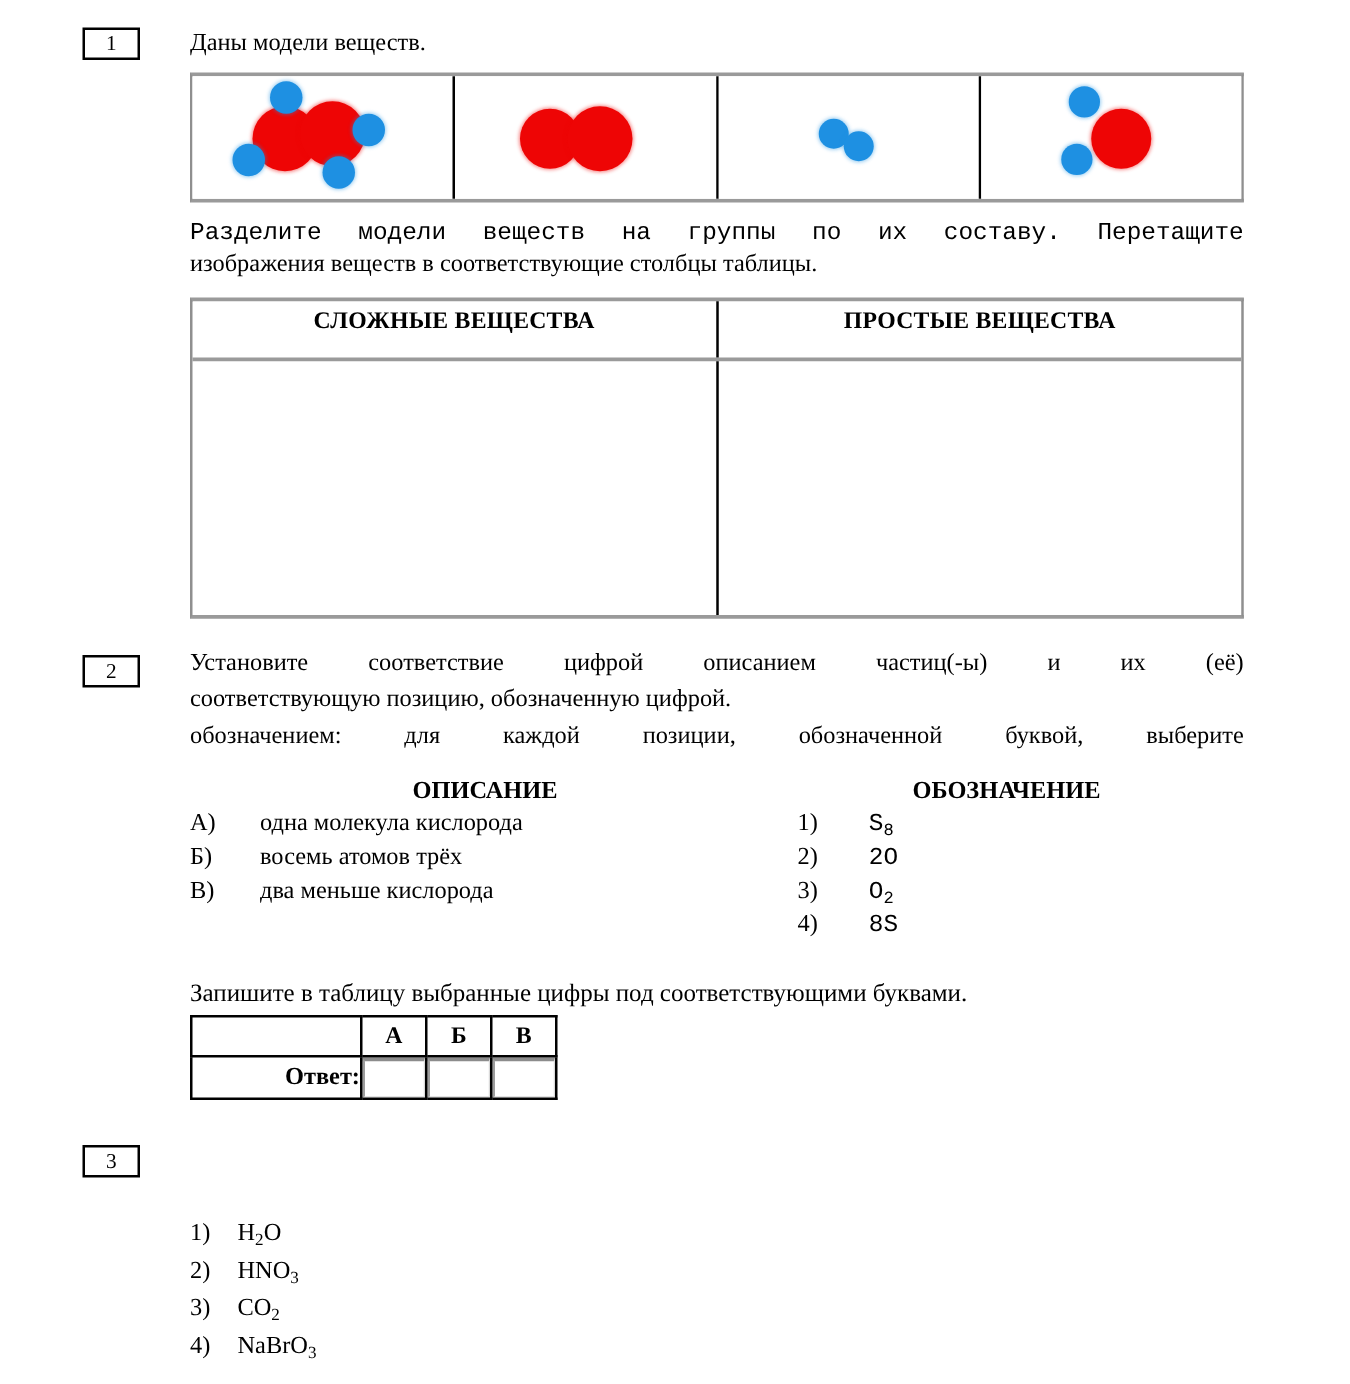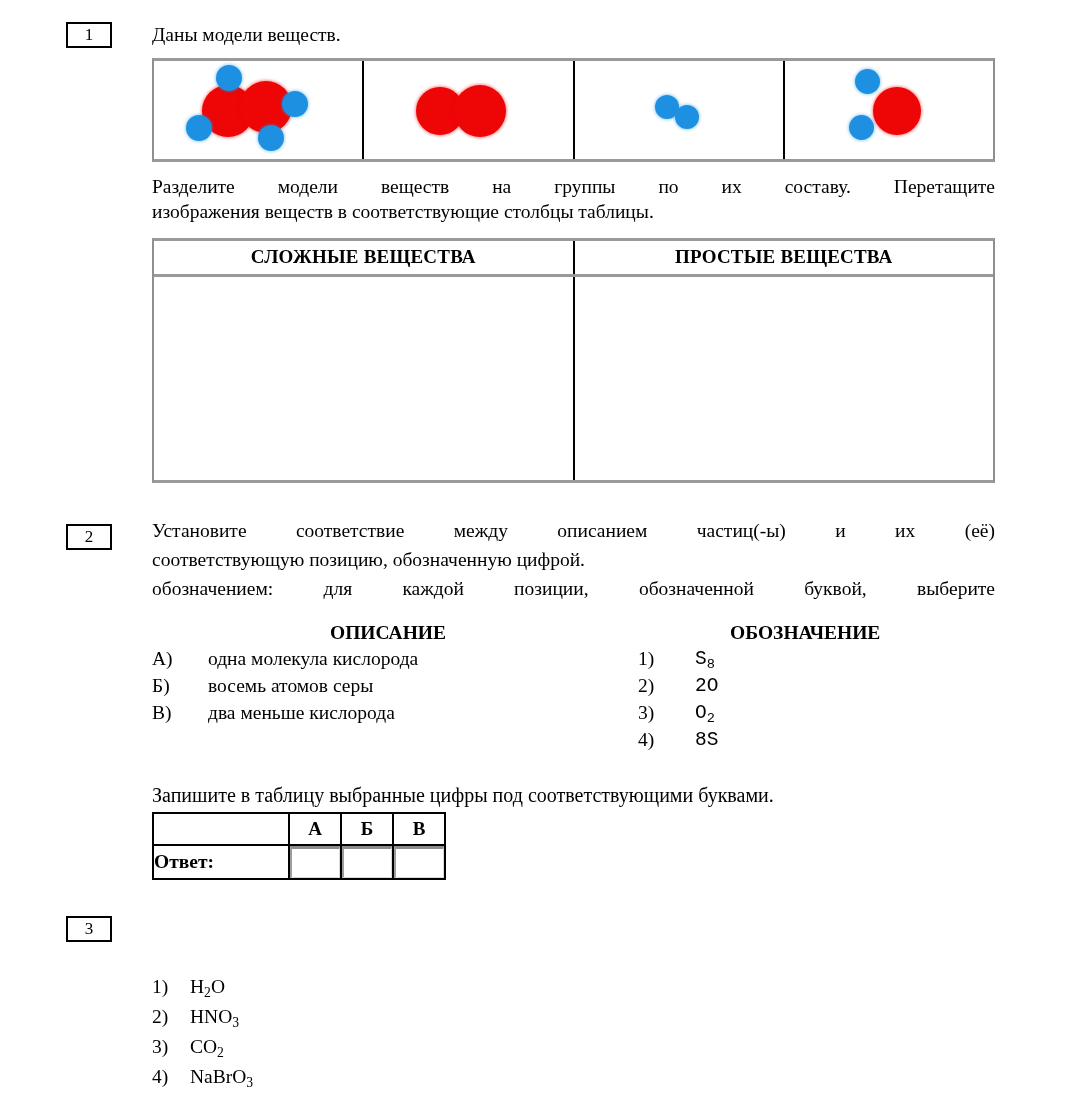--- a/index.html
+++ b/index.html
@@ -115,21 +115,21 @@
   .sort-head {
     display: flex;
     border-bottom: 3px solid #9a9a9a;
   }
   .sort-head > div {
     flex: 1 1 0;
     text-align: center;
     font-weight: bold;
     font-size: 19px;
     letter-spacing: 0.2px;
-    padding: 5px 0 6px;
+    padding: 5px 0 18px;
   }
   .sort-head > div:first-child {
     border-right: 2px solid #000;
   }
   .sort-body {
     display: flex;
     height: 203px;
   }
   .sort-body > div {
     flex: 1 1 0;
@@ -216,21 +216,21 @@
   }
   .at-letter {
     width: 50px;
     height: 30px;
     text-align: center;
     font-weight: bold;
     font-size: 19px;
   }
   .at-answer-label {
     height: 32px;
-    text-align: left;
+    text-align: right;
     font-weight: bold;
     font-size: 19.5px;
   }
   .at-input-cell {
     width: 50px;
     height: 32px;
     padding: 2px 3px 3px 2px;
   }
   .inset-box {
     width: 100%;
@@ -308,61 +308,61 @@
     <div class="model-cell">
       <div class="molecule">
         <div class="atom o" style="width:48px;height:48px;left:88px;top:26px;"></div>
         <div class="atom h" style="width:25px;height:25px;left:70px;top:8px;"></div>
         <div class="atom h" style="width:25px;height:25px;left:64px;top:54px;"></div>
       </div>
     </div>
   </div>
 
   <div style="position:absolute;left:152px;top:174px;width:843px;">
-    <div class="prose just-all" style="height:25px;">Разделите модели веществ на группы по их составу. Перетащите</div>
+    <div class="prose just-all" style="height:25px;font-family:Liberation Mono, monospace;">Разделите модели веществ на группы по их составу. Перетащите</div>
     <div class="prose" style="height:25px;text-align:left;">изображения веществ в соответствующие столбцы таблицы.</div>
   </div>
 
   <div class="sort-table">
     <div class="sort-head">
       <div>СЛОЖНЫЕ ВЕЩЕСТВА</div>
       <div>ПРОСТЫЕ ВЕЩЕСТВА</div>
     </div>
     <div class="sort-body">
       <div></div>
       <div></div>
     </div>
   </div>
 
   <div class="task" style="top:0;">
     <div class="task-num" style="top:524px;">2</div>
   </div>
 
   <div style="position:absolute;left:152px;top:518px;width:843px;">
-    <div class="prose just-all" style="height:29px;">Установите соответствие между описанием частиц(-ы) и их (её)</div>
+    <div class="prose just-all" style="height:29px;">Установите соответствие цифрой описанием частиц(-ы) и их (её)</div>
     <div class="prose" style="height:29px;text-align:left;">соответствующую позицию, обозначенную цифрой.</div>
     <div class="prose just-all" style="height:29px;">обозначением: для каждой позиции, обозначенной буквой, выберите</div>
   </div>
 
   <div class="match-wrap">
     <div class="match-head">
       <span class="lbl left">ОПИСАНИЕ</span>
       <span class="lbl right">ОБОЗНАЧЕНИЕ</span>
     </div>
 
     <div class="match-row">
       <span class="m-key">А)</span>
       <span class="m-val">одна молекула кислорода</span>
       <span class="d-key">1)</span>
       <span class="d-val"><span>S</span><sub>8</sub></span>
     </div>
 
     <div class="match-row">
       <span class="m-key">Б)</span>
-      <span class="m-val">восемь атомов серы</span>
+      <span class="m-val">восемь атомов трёх</span>
       <span class="d-key">2)</span>
       <span class="d-val"><span>2O</span><sub></sub></span>
     </div>
 
     <div class="match-row">
       <span class="m-key">В)</span>
       <span class="m-val">два меньше кислорода</span>
       <span class="d-key">3)</span>
       <span class="d-val"><span>O</span><sub>2</sub></span>
     </div>

